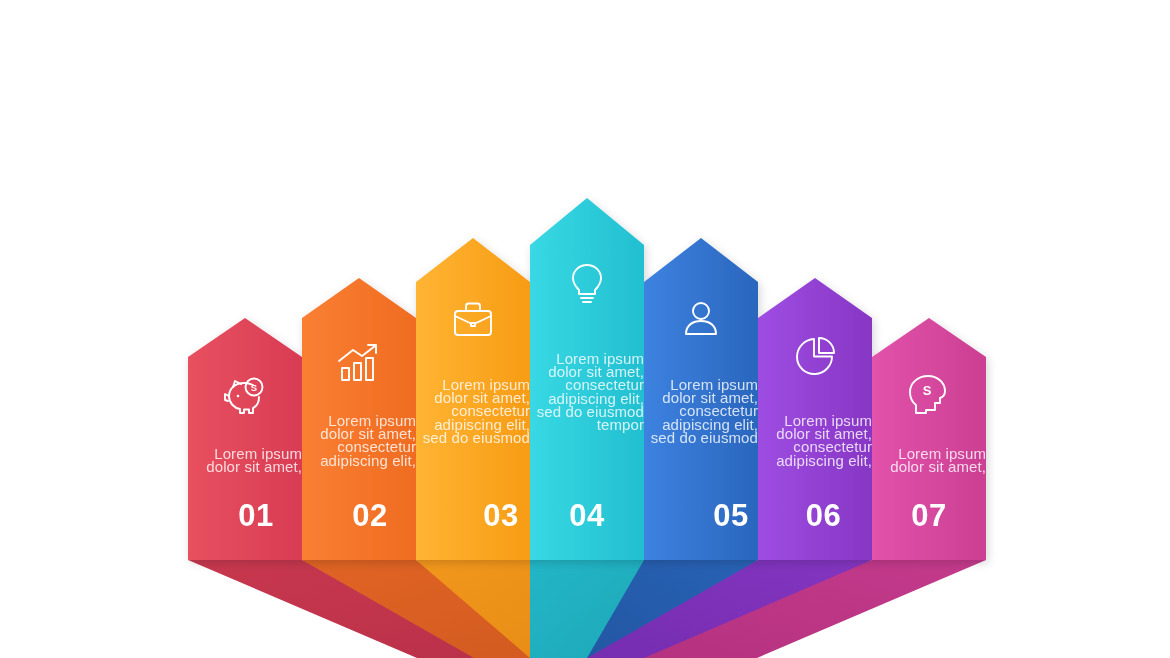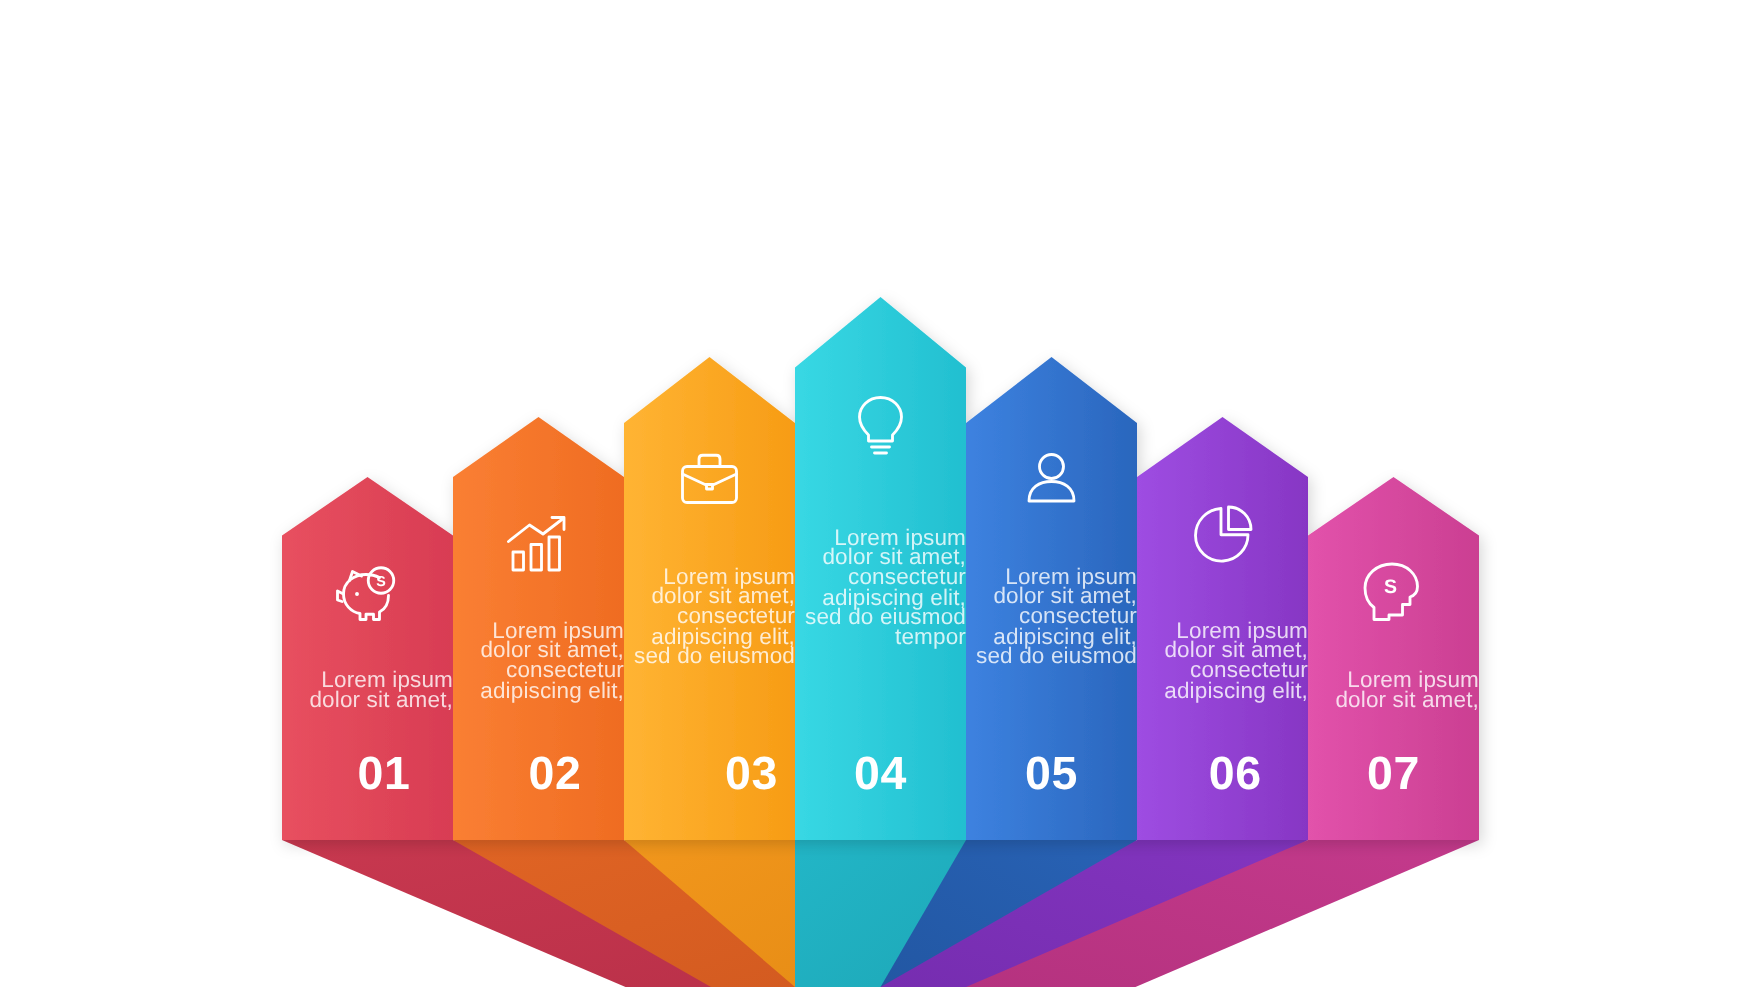--- a/index.html
+++ b/index.html
@@ -215,21 +215,21 @@
 adipiscing elit,
 sed do eiusmod
 tempor</div>
     <div class="col-num" style="left:530px;top:500px;width:114px;">04</div>
 
     <div class="col-desc" style="left:644px;top:378px;width:114px;">Lorem ipsum
 dolor sit amet,
 consectetur
 adipiscing elit,
 sed do eiusmod</div>
-    <div class="col-num" style="left:644px;top:500px;width:114px;">05</div>
+    <div class="col-num" style="left:644px;top:500px;width:114px;padding-left:30px;">05</div>
 
     <div class="col-desc" style="left:758px;top:414px;width:114px;">Lorem ipsum
 dolor sit amet,
 consectetur
 adipiscing elit,</div>
     <div class="col-num" style="left:758px;top:500px;width:131px;">06</div>
 
     <div class="col-desc" style="left:872px;top:447px;width:114px;">Lorem ipsum
 dolor sit amet,</div>
     <div class="col-num" style="left:872px;top:500px;width:114px;">07</div>

